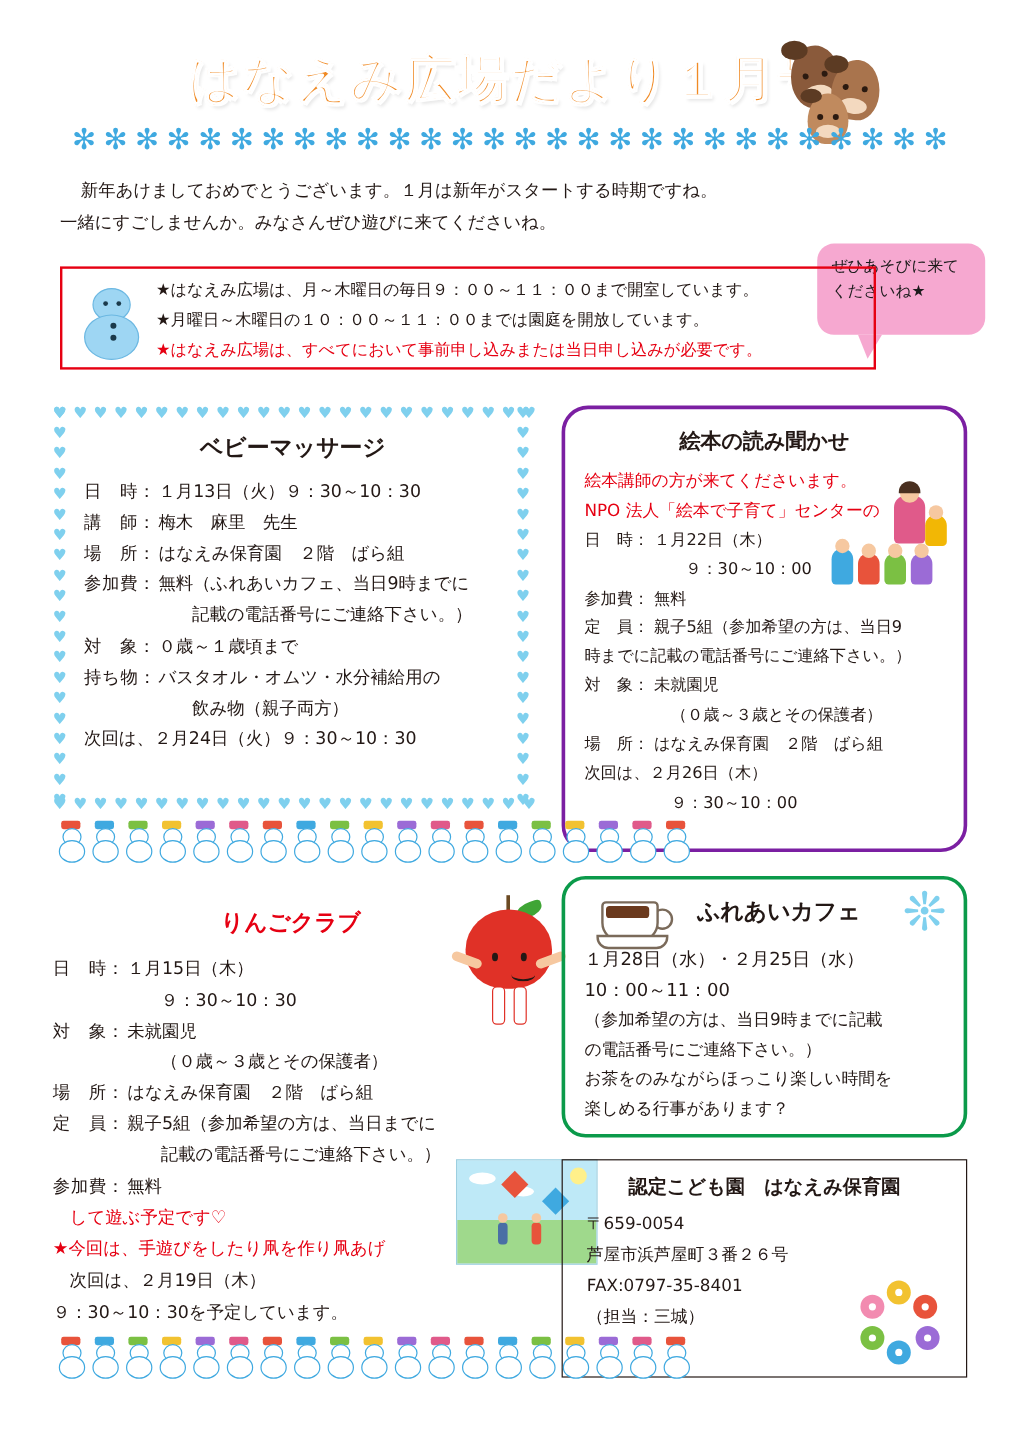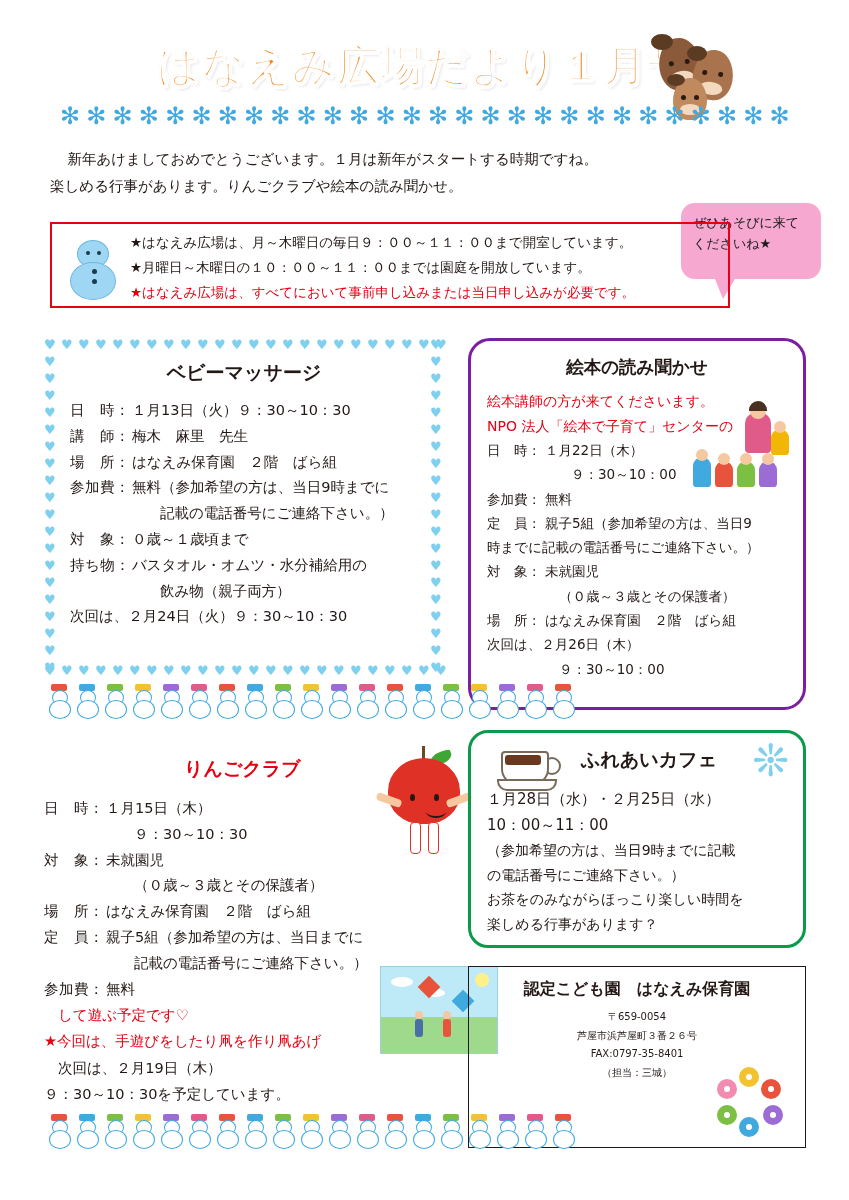--- a/index.html
+++ b/index.html
@@ -162,21 +162,21 @@
   .cafe-txt{font-size:14px;line-height:1.75;}
   .cafe-big{font-size:15px;line-height:1.7;}
   .snow-deco{position:absolute;right:14px;top:6px;color:#7FD0EE;font-size:44px;line-height:1;}
 
   
   .addrbox{
     position:absolute;left:468px;top:966px;width:338px;height:182px;
     border:1.5px solid #231815;box-sizing:border-box;padding:12px 20px;
   }
   .addr-title{text-align:center;font-size:16px;font-weight:bold;margin-bottom:8px;}
-  .addr-line{font-size:10px;line-height:1.85;text-align:center;}
+  .addr-line{font-size:14px;line-height:1.85;}
   .flowers{position:absolute;right:14px;bottom:8px;width:80px;height:72px;}
   .fl{position:absolute;width:20px;height:20px;border-radius:50%;}
   .fl:after{content:"";position:absolute;left:7px;top:7px;width:6px;height:6px;background:#fff;border-radius:50%;}
 
   
   .snowrow{position:absolute;height:42px;display:flex;gap:6px;align-items:flex-end;}
   .sm{position:relative;width:22px;height:34px;}
   .sm-h{position:absolute;left:4px;top:6px;width:14px;height:13px;border-radius:50%;background:#fff;border:1.3px solid #3FA9E0;}
   .sm-b{position:absolute;left:1px;top:16px;width:20px;height:17px;border-radius:50%;background:#fff;border:1.3px solid #3FA9E0;}
   .sm-hat{position:absolute;left:3px;top:0px;width:16px;height:7px;border-radius:2px;}
@@ -241,21 +241,21 @@
       <span>✻</span>
       <span>✻</span>
       <span>✻</span>
       <span>✻</span>
       <span>✻</span>
       <span>✻</span>
   </div>
 
   <div class="intro">
     <p class="ind">新年あけましておめでとうございます。１月は新年がスタートする時期ですね。</p>
-    <p>楽しめる行事があります。りんごクラブや絵本の読み聞かせ。</p>
+    <p>一緒にすごしませんか。みなさんぜひ遊びに来てくださいね。</p>
   </div>
 
   <div class="bubble">
     <span>ぜひあそびに来てくださいね★</span>
   </div>
 
   <div class="redbox">
     <div class="snowman-box">
       <div class="sb-head">
           <div class="sb-eye" style="left:8px;"></div>
@@ -373,21 +373,21 @@
       <div class="row">
           <div class="lbl">講　師：</div>
           <div class="val">梅木　麻里　先生</div>
         </div>
       <div class="row">
           <div class="lbl">場　所：</div>
           <div class="val">はなえみ保育園　２階　ばら組</div>
         </div>
       <div class="row">
           <div class="lbl">参加費：</div>
-          <div class="val">無料（参加希望の方は、当日9時までに</div>
+          <div class="val">無料（ふれあいカフェ、当日9時までに</div>
         </div>
       <div class="sub" style="padding-left:90px;">記載の電話番号にご連絡下さい。）</div>
       <div class="row">
           <div class="lbl">対　象：</div>
           <div class="val">０歳～１歳頃まで</div>
         </div>
       <div class="row">
           <div class="lbl">持ち物：</div>
           <div class="val">バスタオル・オムツ・水分補給用の</div>
         </div>

